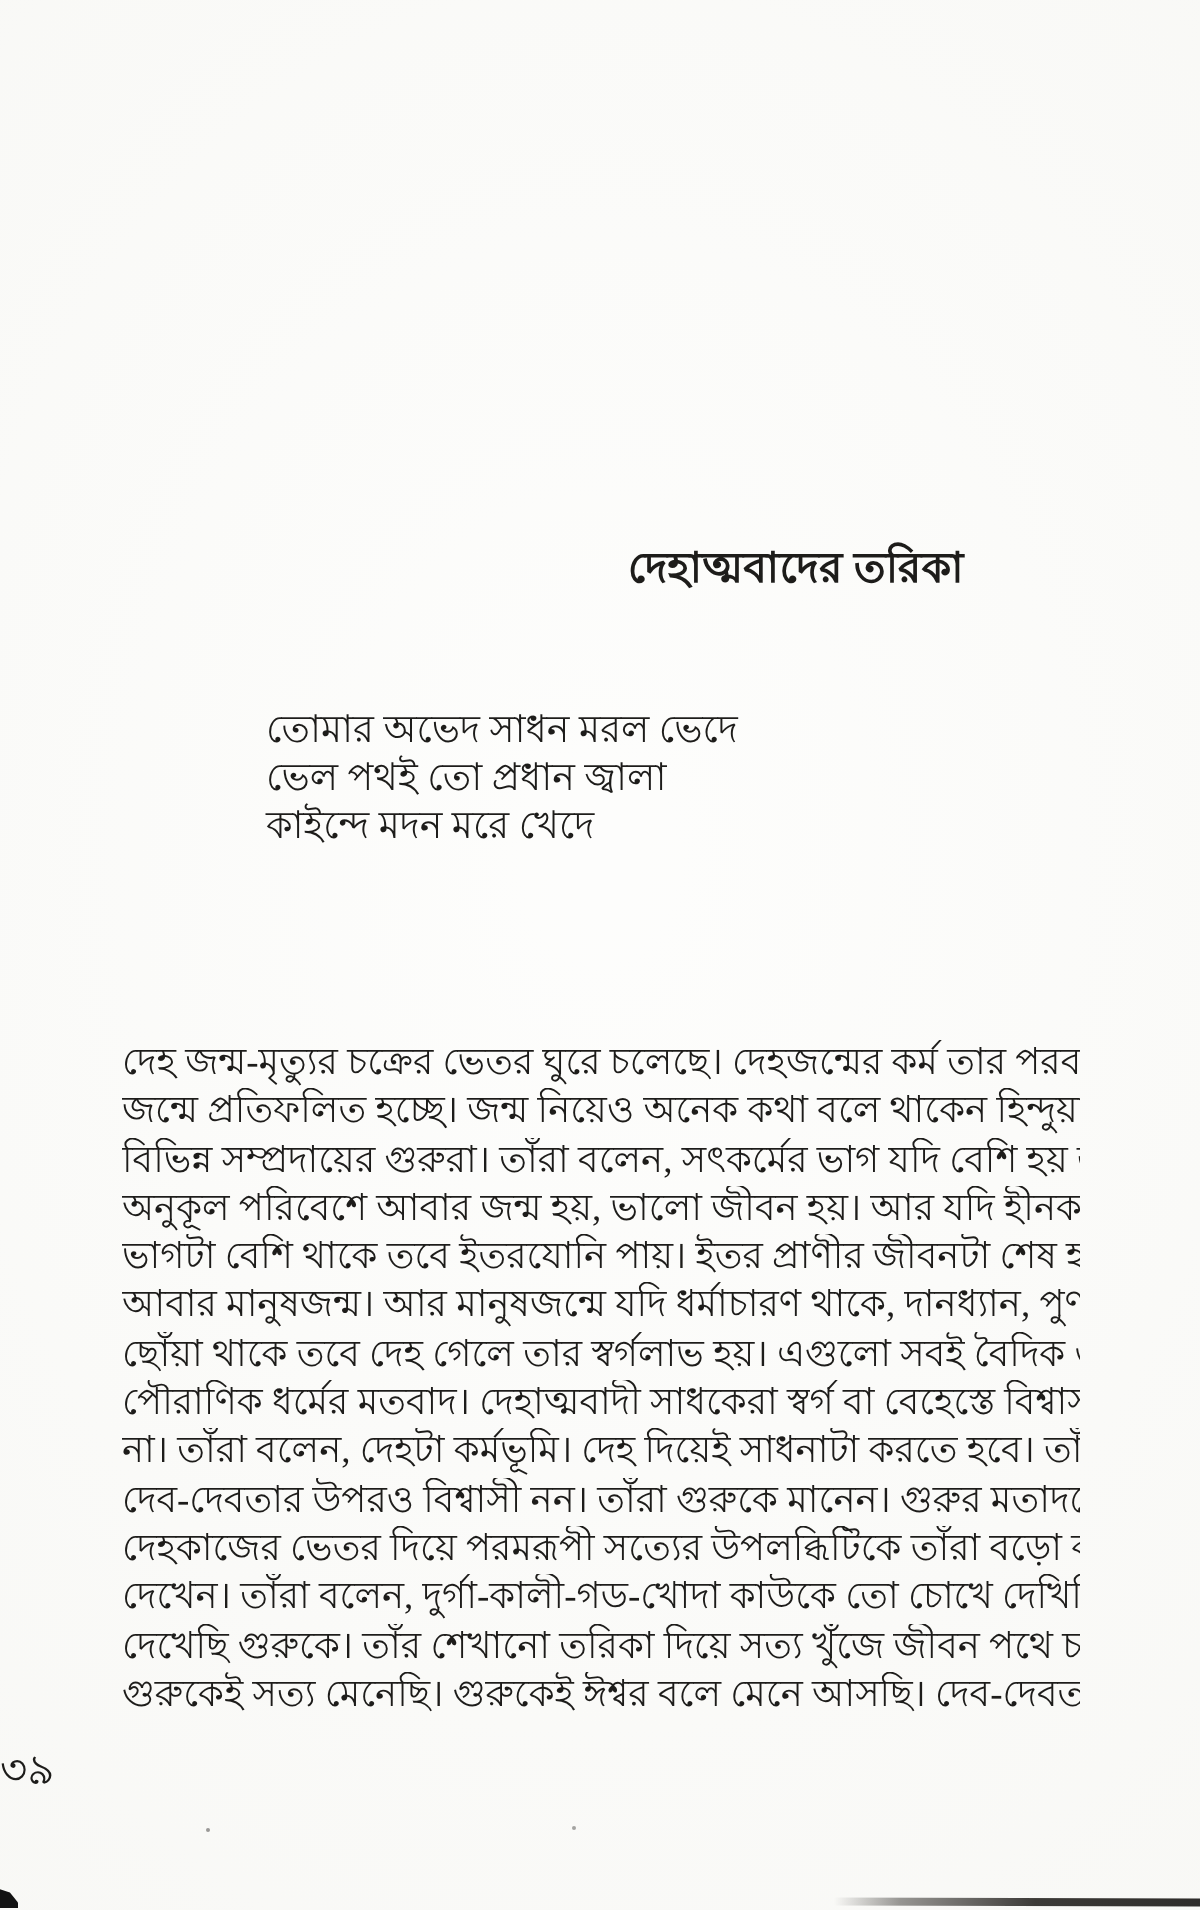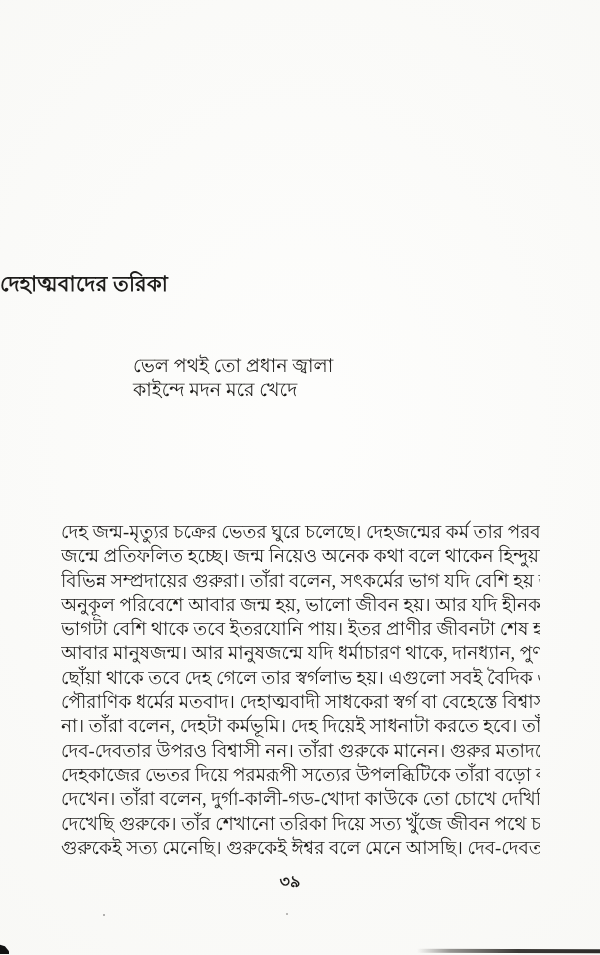--- a/index.html
+++ b/index.html
@@ -20,21 +20,21 @@
     inset: 0;
     background:
       radial-gradient(ellipse 120% 100% at 50% 45%, rgba(255,255,255,0.6), rgba(0,0,0,0.015) 85%),
       #fbfbf8;
   }
   .title {
     position: absolute;
     top: 268px;
     left: 0;
     width: 482px;
-    text-align: left;
+    text-align: right;
     font-size: 21px;
     font-weight: 600;
     letter-spacing: 0.3px;
     margin: 0;
   }
   .poem {
     position: absolute;
     top: 354px;
     left: 133px;
   }
@@ -55,23 +55,21 @@
     text-align: justify;
     text-align-last: justify;
     white-space: nowrap;
     overflow: hidden;
   }
   .page-number {
     position: absolute;
     top: 869px;
     left: 0;
     width: 580px;
-    text-align: center;
-    font-size: 16px;
-    font-weight: bold;
+    font-size: 21px;
   }
   .scan-mark-left {
     position: absolute;
     left: 0;
     top: 943px;
     width: 9px;
     height: 11px;
     background: #121212;
     clip-path: polygon(0 15%, 55% 30%, 100% 75%, 100% 100%, 0 100%);
   }
@@ -100,20 +98,21 @@
   }
 </style>
 </head>
 <body>
 
 <div class="paper">
 
   <h1 class="title">দেহাত্মবাদের তরিকা</h1>
 
   <div class="poem">
+    <div class="poem-line">তোমার অভেদ সাধন মরল ভেদে</div>
     <div class="poem-line">ভেল পথই তো প্রধান জ্বালা</div>
     <div class="poem-line">কাইন্দে মদন মরে খেদে</div>
   </div>
 
   <div class="body-text">
     <div class="body-line">দেহ জন্ম-মৃত্যুর চক্রের ভেতর ঘুরে চলেছে। দেহজন্মের কর্ম তার পরবর্তী</div>
     <div class="body-line">জন্মে প্রতিফলিত হচ্ছে। জন্ম নিয়েও অনেক কথা বলে থাকেন হিন্দুয়ানি</div>
     <div class="body-line">বিভিন্ন সম্প্রদায়ের গুরুরা। তাঁরা বলেন, সৎকর্মের ভাগ যদি বেশি হয় তবে</div>
     <div class="body-line">অনুকূল পরিবেশে আবার জন্ম হয়, ভালো জীবন হয়। আর যদি হীনকর্মের</div>
     <div class="body-line">ভাগটা বেশি থাকে তবে ইতরযোনি পায়। ইতর প্রাণীর জীবনটা শেষ হলে</div>

